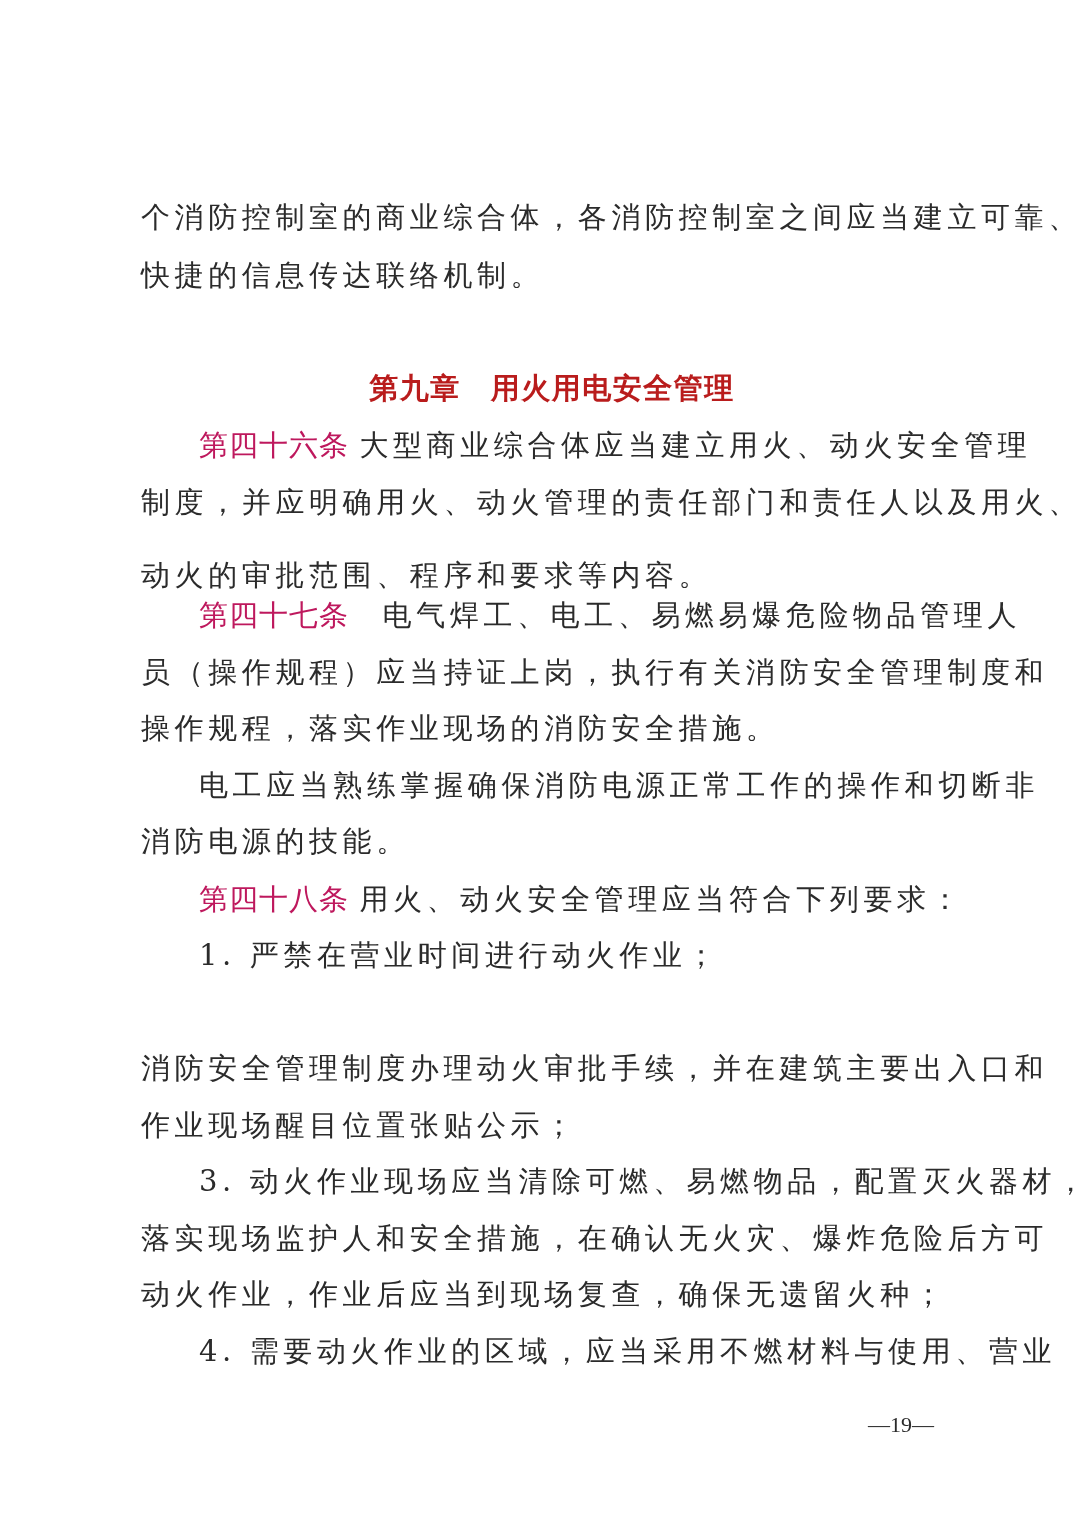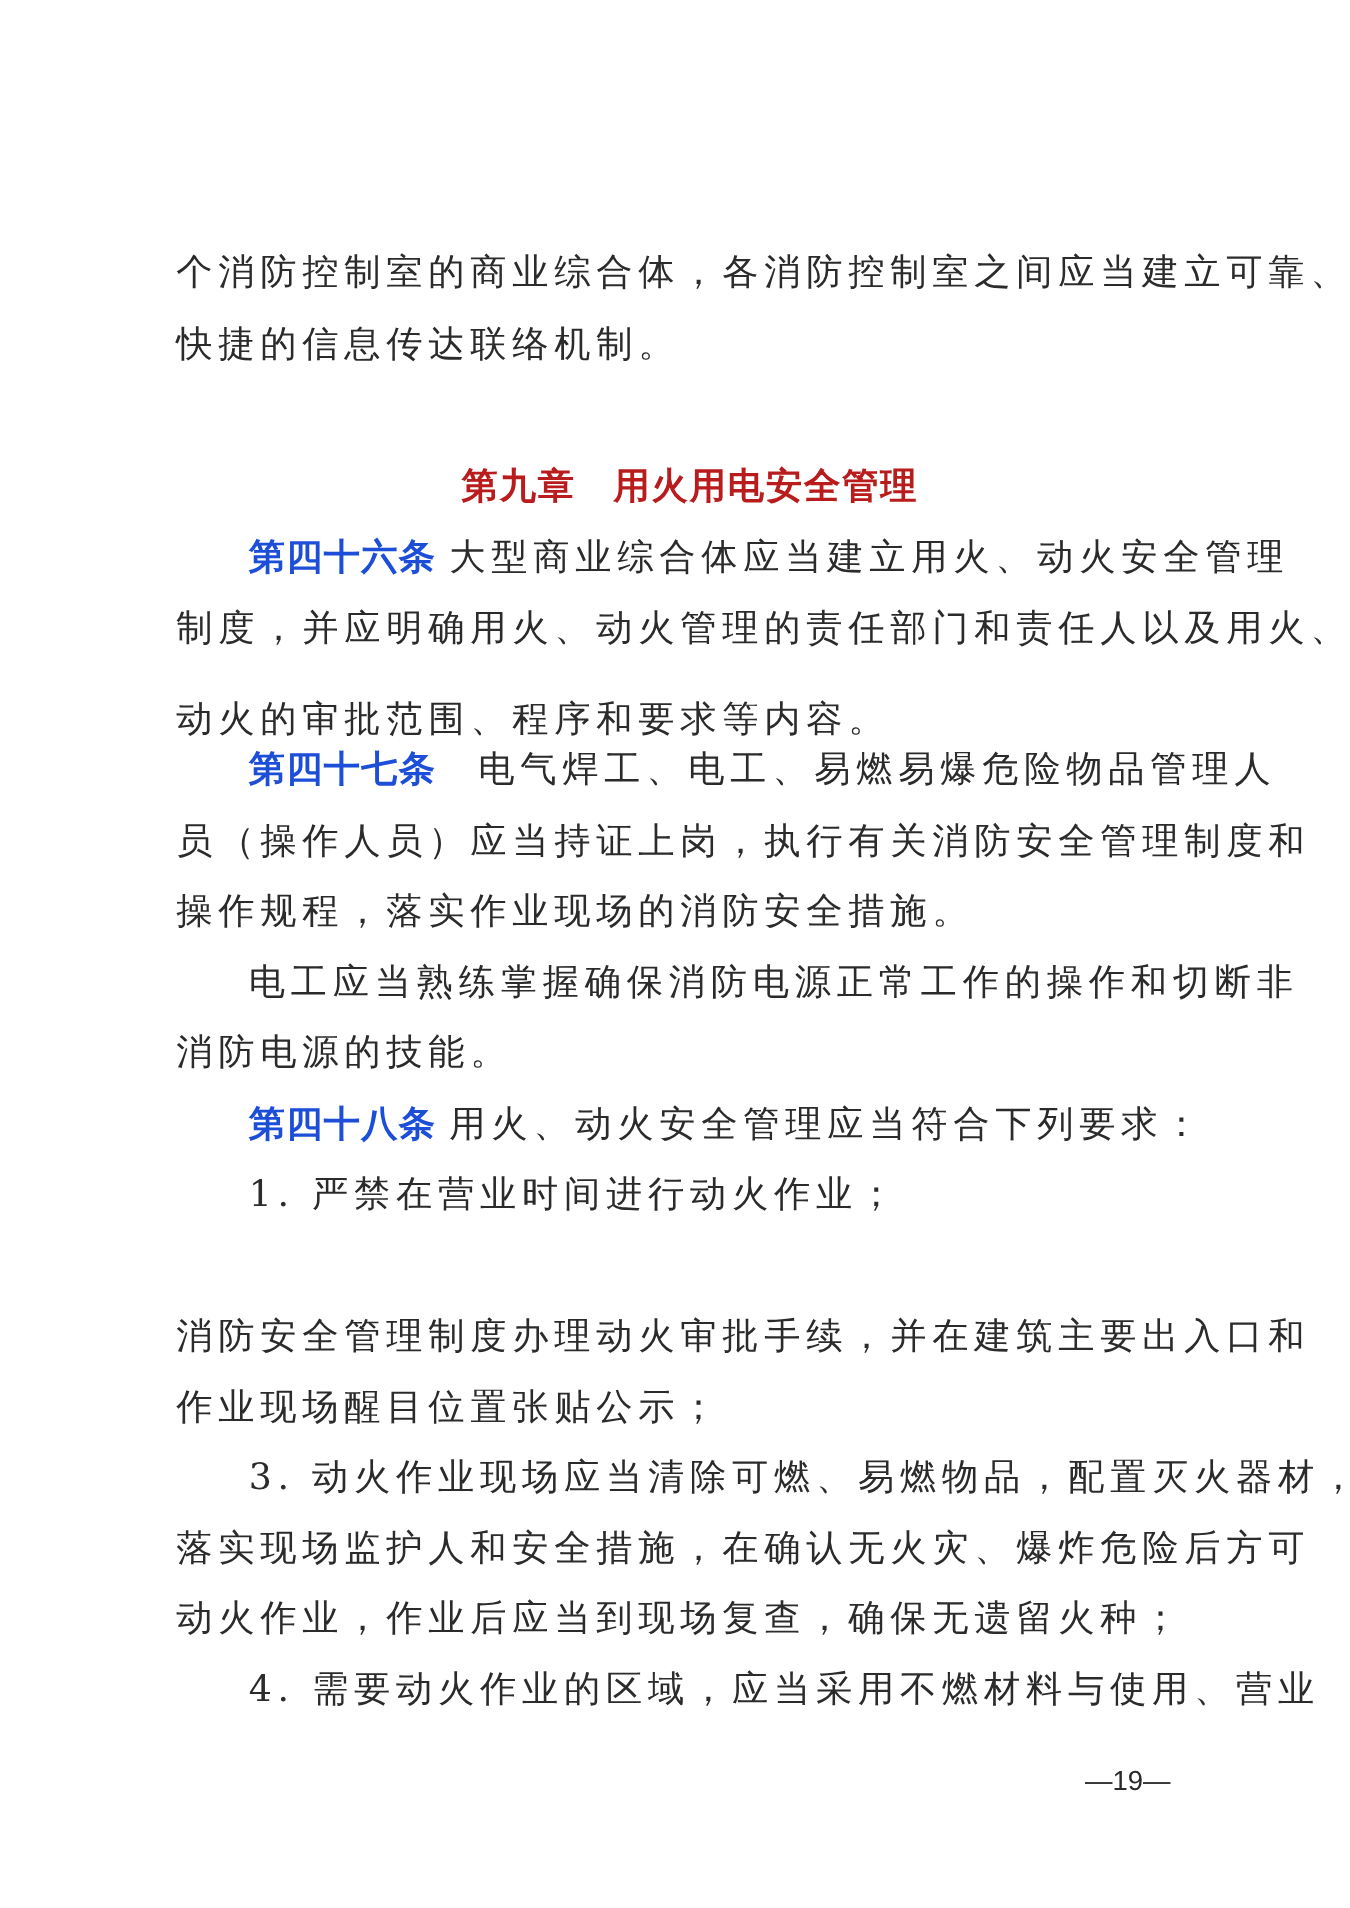--- a/index.html
+++ b/index.html
@@ -32,43 +32,43 @@
       letter-spacing: 4.6px;
       color: #2b2b2b;
     }
     .line.indent { left: 199px; width: 742px; }
     .line.justify {
       text-align: justify;
       text-align-last: justify;
     }
     .bold {
       font-family: "DejaVu Sans", "Liberation Sans", sans-serif;
-      font-weight: bold;
+      font-weight: normal;
       letter-spacing: 1px;
-      color: #1d4ed8;
+      color: #be185d;
     }
     .chapter {
       position: absolute;
       left: 12px;
       width: 1080px;
       text-align: center;
       top: 368px;
       font-family: "DejaVu Sans", "Liberation Sans", sans-serif;
       font-weight: bold;
       font-size: 29px;
       line-height: 40px;
       letter-spacing: 1.5px;
       color: #b91c1c;
     }
     .chapter .gap { display: inline-block; width: 30px; }
     .page-number {
       position: absolute;
       left: 868px;
       top: 1411px;
-      font-family: Liberation Sans, sans-serif;
+      font-family: Liberation Serif, serif;
       font-size: 22px;
       line-height: 28px;
       color: #2a2a2a;
     }
   </style>
 </head>
 <body>
 
 <div class="page">
 
@@ -81,21 +81,21 @@
 
   <div class="line indent justify" style="top:425px;">
     <span class="bold">第四十六条</span> <span>大型商业综合体应当建立用火、动火安全管理</span>
   </div>
   <div class="line justify" style="top:482px;">制度，并应明确用火、动火管理的责任部门和责任人以及用火、</div>
   <div class="line" style="top:539px;margin-top:16px;">动火的审批范围、程序和要求等内容。</div>
 
   <div class="line indent justify" style="top:595px;">
     <span class="bold">第四十七条</span> <span>电气焊工、电工、易燃易爆危险物品管理人</span>
   </div>
-  <div class="line justify" style="top:652px;">员（操作人员）应当持证上岗，执行有关消防安全管理制度和</div>
+  <div class="line justify" style="top:652px;">员（操作规程）应当持证上岗，执行有关消防安全管理制度和</div>
   <div class="line indent justify" style="top:765px;">电工应当熟练掌握确保消防电源正常工作的操作和切断非</div>
   <div class="line" style="top:708px;">操作规程，落实作业现场的消防安全措施。</div>
   <div class="line" style="top:821px;">消防电源的技能。</div>
 
   <div class="line indent" style="top:879px;">
     <span class="bold">第四十八条</span> <span>用火、动火安全管理应当符合下列要求：</span>
   </div>
   <div class="line indent" style="top:935px;">1. 严禁在营业时间进行动火作业；</div>
 
   <div class="line justify" style="top:1048px;">消防安全管理制度办理动火审批手续，并在建筑主要出入口和</div>

